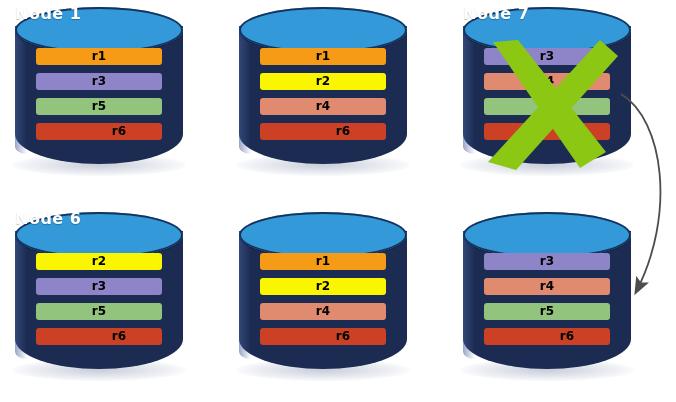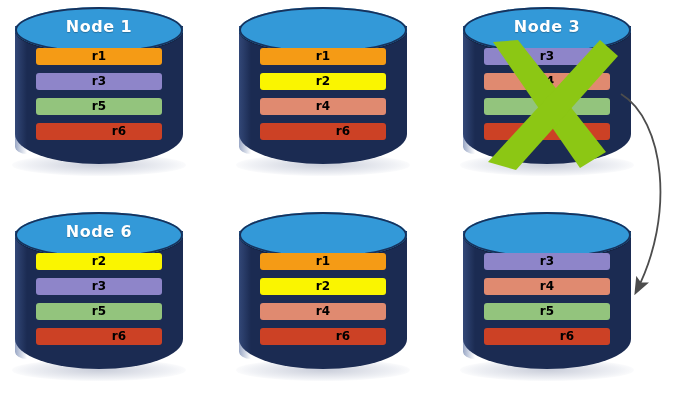--- a/index.html
+++ b/index.html
@@ -68,23 +68,22 @@
     top: 3px;
     width: 168px;
     height: 46px;
     border-radius: 50%;
     border: 2px solid #17325c;
     box-sizing: border-box;
   }
   .node-title {
     position: absolute;
     left: 11px;
-    top: 13px;
-    width: 168px;
-    text-align: center;
+    top: 0;
+    width: 168px;
     color: #ffffff;
     font-size: 16px;
     font-weight: bold;
     letter-spacing: 0.5px;
     font-family: "DejaVu Sans", sans-serif;
     text-shadow: 0 1px 1px rgba(0,0,0,0.25);
   }
   .records {
     position: absolute;
     left: 32px;
@@ -154,21 +153,21 @@
       <div class="rec" style="background: rgb(204, 65, 37); color: rgb(0, 0, 0);">r6</div>
     </div>
   </div>
 
   <div class="node" style="left:452px; top:4px;">
     <div class="cyl-shadow"></div>
     <div class="cyl-body" style="background: rgb(27, 43, 82);"></div>
     <div class="cyl-body-hi"></div>
     <div class="cyl-top" style="background: rgb(51, 153, 216);"></div>
     <div class="cyl-top-rim"></div>
-    <div class="node-title" style="color: rgb(255, 255, 255);">Node 3</div>
+    <div class="node-title" style="color: rgb(255, 255, 255);">Node 7</div>
     <div class="records">
       <div class="rec" style="background: rgb(142, 133, 201); color: rgb(0, 0, 0);">r3</div>
       <div class="rec" style="background: rgb(224, 138, 112); color: rgb(0, 0, 0);">r4</div>
       <div class="rec" style="background: rgb(147, 196, 125); color: rgb(0, 0, 0);">r5</div>
       <div class="rec" style="background: rgb(204, 65, 37); color: rgb(0, 0, 0);">r6</div>
     </div>
     <svg class="fail-x" viewBox="0 0 142 130">
       <g id="fail-x-group">
         <polygon points="17,2 42,0 130,112 104,128" fill="#8CC714"></polygon>
         <polygon points="124,0 142,16 40,130 12,122" fill="#8CC714"></polygon>

